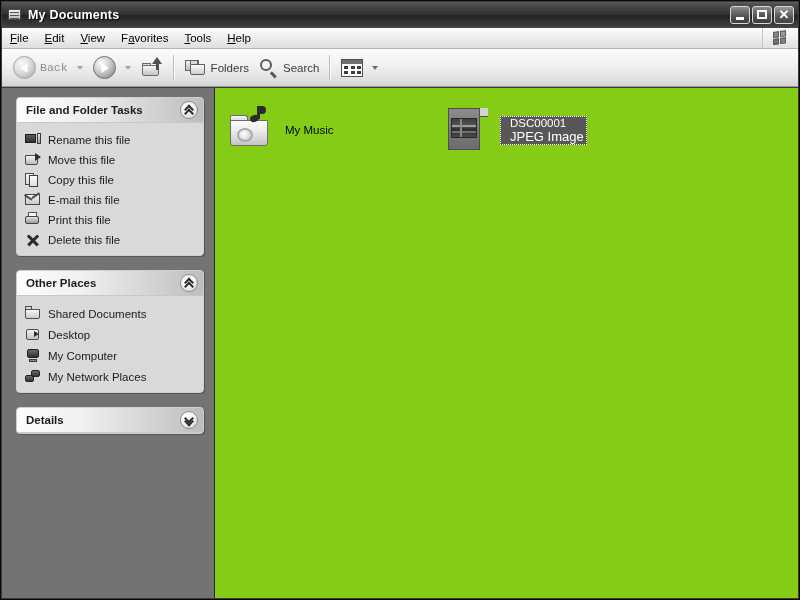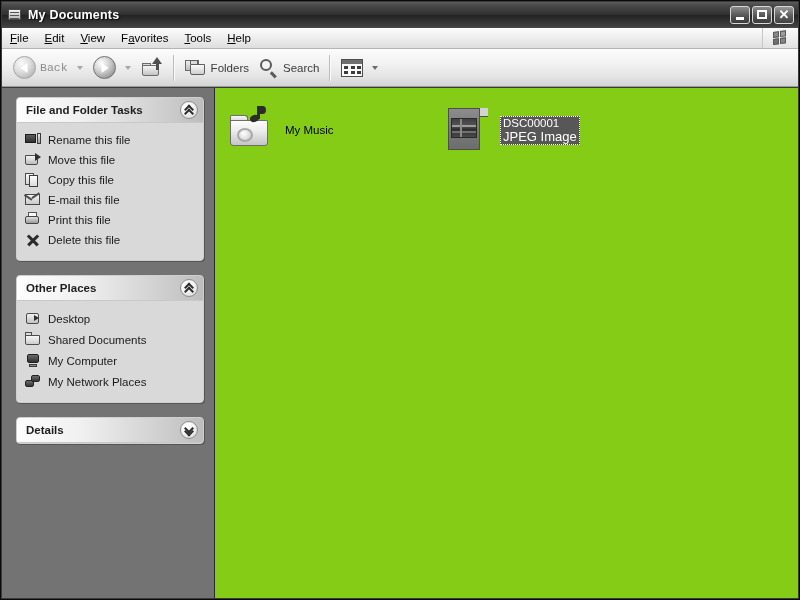--- a/index.html
+++ b/index.html
@@ -377,21 +377,21 @@
     border-top: 2px solid #2d2d2d;
     box-sizing: border-box;
   }
   .chev-btn.up .c1 { top: 4px; transform: translateX(-50%) rotate(45deg); }
   .chev-btn.up .c2 { top: 7.5px; transform: translateX(-50%) rotate(45deg); }
   .chev-btn.down .c1 { top: 2.5px; transform: translateX(-50%) rotate(-135deg); }
   .chev-btn.down .c2 { top: 6px; transform: translateX(-50%) rotate(-135deg); }
 
   .panel-body {
     background: #d9d9d9;
-    padding: 7px 6px 10px 8px;
+    padding: 7px 6px 5px 8px;
   }
   .task-row {
     display: flex;
     align-items: center;
     height: 20px;
     white-space: nowrap;
   }
   .task-label {
     font-size: 11.5px;
     color: #1a1a1a;
@@ -597,21 +597,21 @@
     white-space: nowrap;
     padding: 0 1px;
   }
   .tile.selected .tile-text {
     background: #575757;
     outline: 1px dotted #ffffff;
     outline-offset: -1px;
     padding: 1px 2px;
   }
   .tile.selected .tile-name,
-  .tile.selected .tile-sub { color: #ffffff; }
+  .tile.selected .tile-sub { color: #ffffff; margin-left: 7px; }
 
   
   .fi-music .body {
     position: absolute;
     left: 2px; top: 14px;
     width: 38px; height: 26px;
     background: linear-gradient(to bottom, #fdfdfd 0%, #ededed 40%, #c5c5c5 100%);
     border: 1px solid #6e6e6e;
     border-radius: 1px 1px 3px 3px;
     box-sizing: border-box;
@@ -907,32 +907,32 @@
       <div class="panel">
         <div class="panel-header">
           <span class="panel-title">Other Places</span>
           <span class="chev-btn up">
               <i class="c1"></i>
               <i class="c2"></i>
             </span>
         </div>
         <div class="panel-body">
           <div class="task-row place-row">
+            <span class="tico ic-sharedfolder">
+                <i class="tab"></i>
+                <i class="f"></i>
+              </span>
+            <span class="task-label">Shared Documents</span>
+          </div>
+          <div class="task-row place-row">
             <span class="tico ic-desktop">
                 <i class="frame"></i>
                 <i class="ar"></i>
               </span>
             <span class="task-label">Desktop</span>
-          </div>
-          <div class="task-row place-row">
-            <span class="tico ic-sharedfolder">
-                <i class="tab"></i>
-                <i class="f"></i>
-              </span>
-            <span class="task-label">Shared Documents</span>
           </div>
           <div class="task-row place-row">
             <span class="tico ic-mycomputer">
                 <i class="mon"></i>
                 <i class="base"></i>
               </span>
             <span class="task-label">My Computer</span>
           </div>
           <div class="task-row place-row">
             <span class="tico ic-network">

